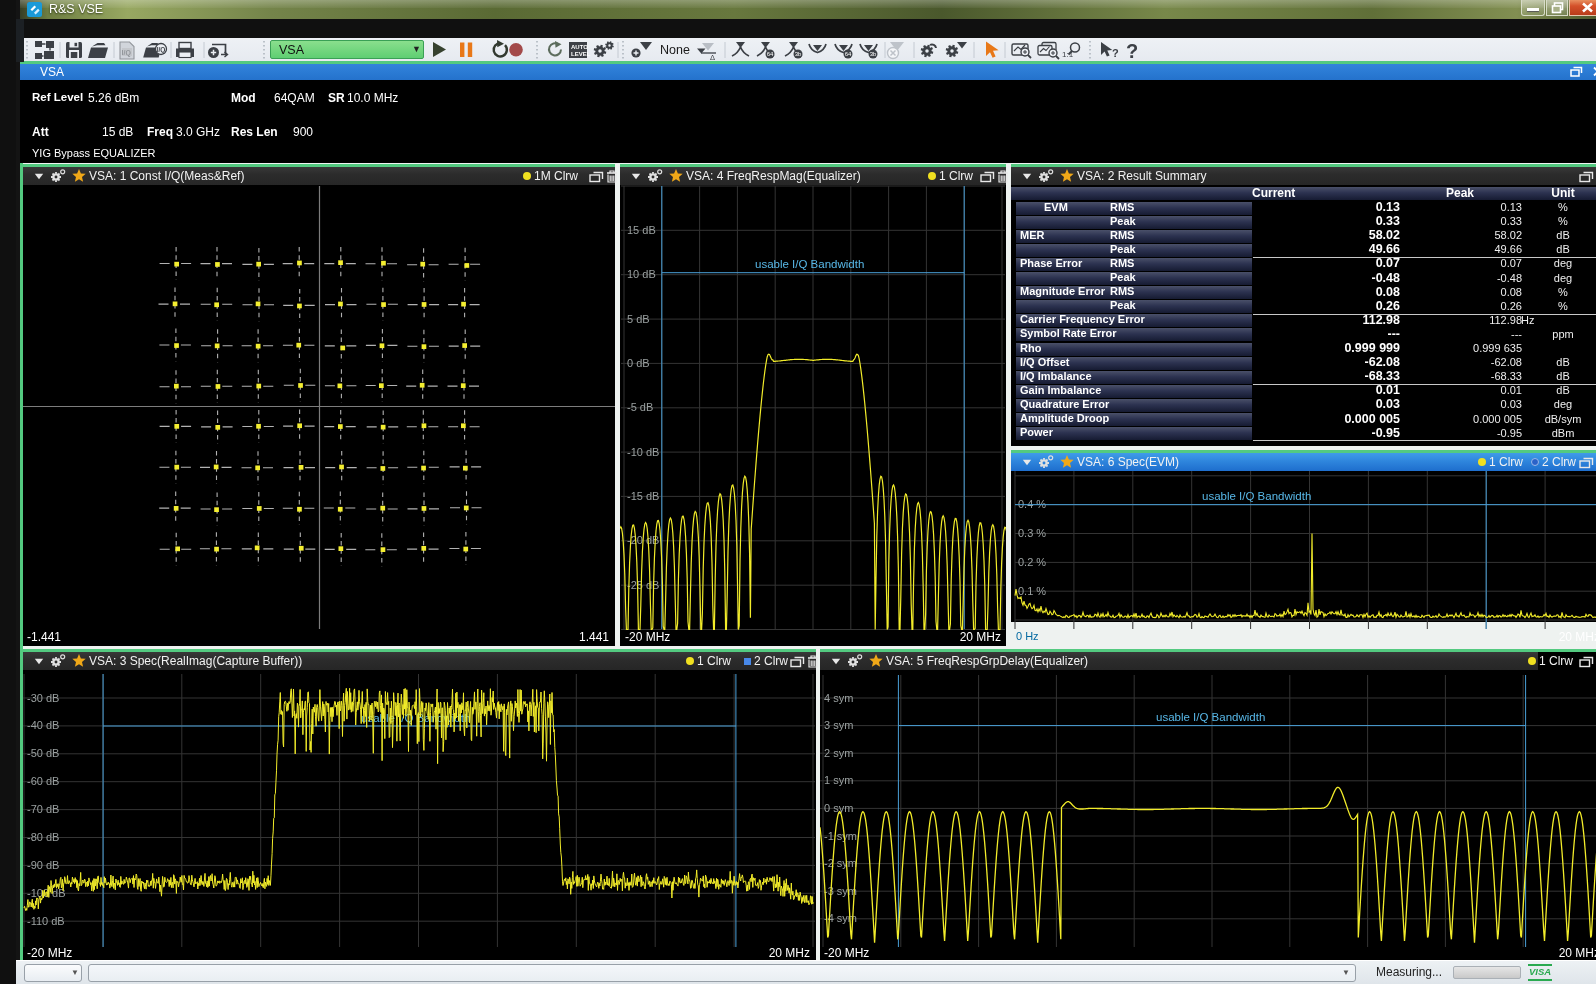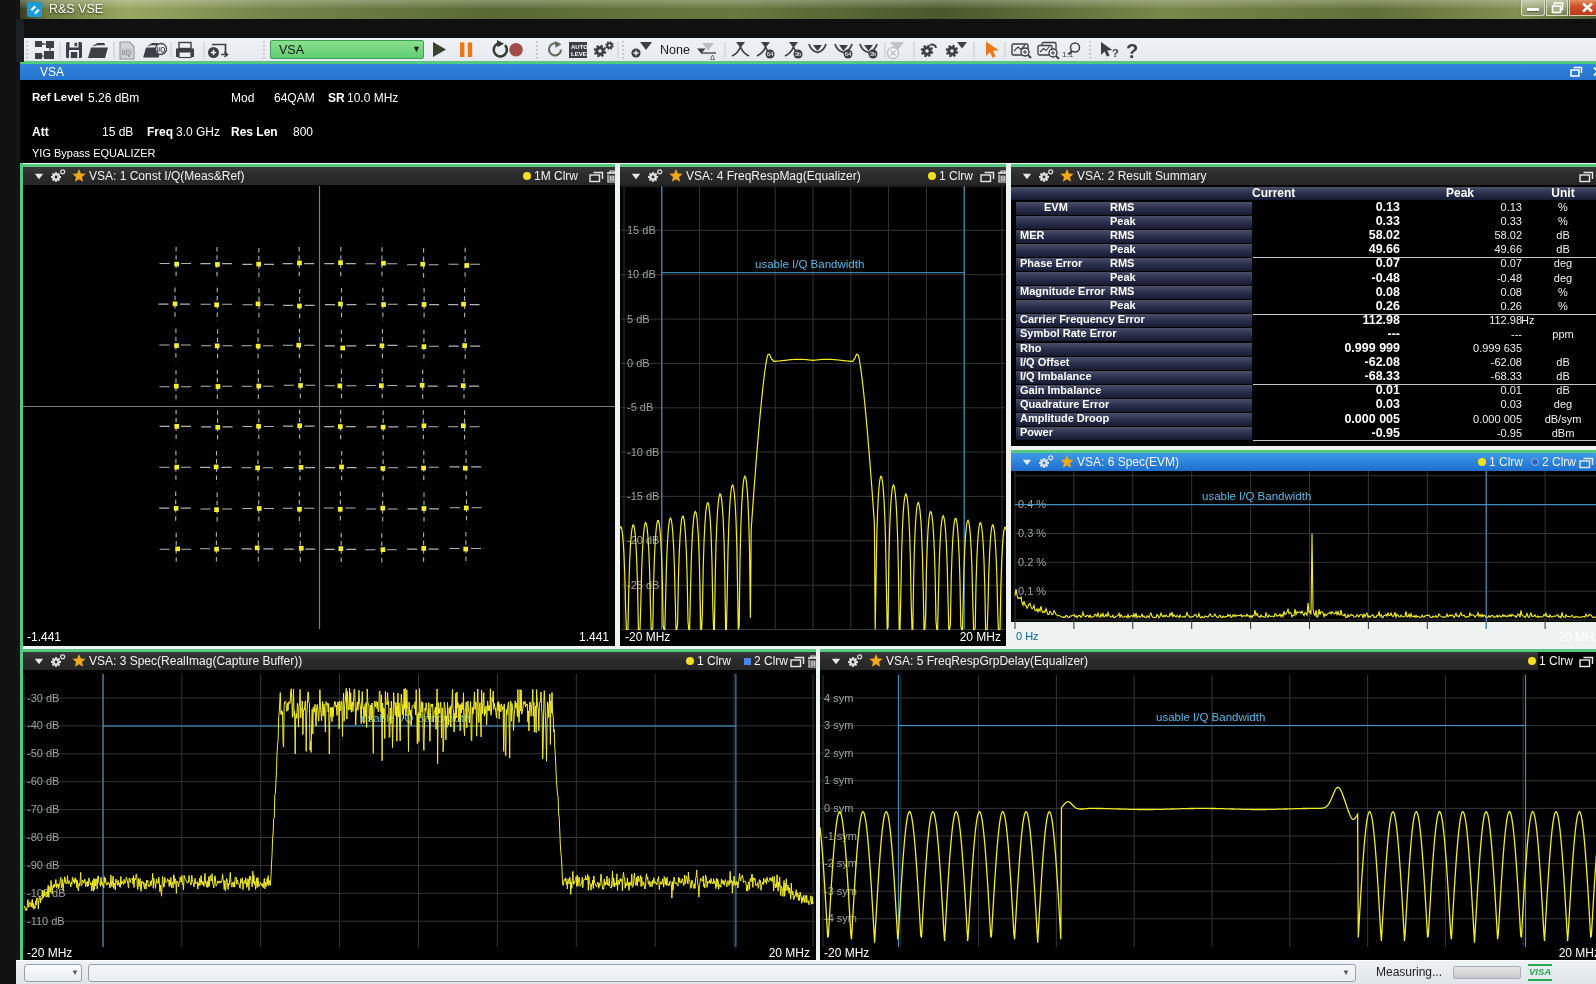--- a/index.html
+++ b/index.html
@@ -205,30 +205,30 @@
  <span class="abs" style="left:24px;top:1px;font-size:12px;color:#fff;">VSA</span>
  <svg width="40" height="16" class="abs" style="left:1552px;top:0">
   <path d="M5.5 3.5 h8 v5.5 M3 6 h8 v6 h-8 z" fill="none" stroke="#fff" stroke-width="1.5"></path>
   <path d="M26 3.5 l8 8 M34 3.5 l-8 8" stroke="#fff" stroke-width="1.8"></path>
  </svg>
 </div>
 
 <div class="abs" style="left:0;top:80px;width:1596px;height:83px;background:#000;color:#fff;font-size:12px;">
  <span class="abs" style="left:16px;top:11px;font-weight:bold;font-size:11.5px;">Ref Level</span>
       <span class="abs" style="left:72px;top:11px;">5.26 dBm</span>
- <span class="abs" style="left:215px;top:11px;font-weight:normal;">Mod</span>
+ <span class="abs" style="left:215px;top:11px;font-weight:bold;">Mod</span>
       <span class="abs" style="left:258px;top:11px;">64QAM</span>
  <span class="abs" style="left:312px;top:11px;font-weight:bold;">SR</span>
       <span class="abs" style="left:331px;top:11px;">10.0 MHz</span>
  <span class="abs" style="left:16px;top:45px;font-weight:bold;">Att</span>
       <span class="abs" style="left:86px;top:45px;">15 dB</span>
  <span class="abs" style="left:131px;top:45px;font-weight:bold;">Freq</span>
       <span class="abs" style="left:160px;top:45px;">3.0 GHz</span>
  <span class="abs" style="left:215px;top:45px;font-weight:bold;">Res Len</span>
-      <span class="abs" style="left:277px;top:45px;">800</span>
+      <span class="abs" style="left:277px;top:45px;">900</span>
  <span class="abs" style="left:16px;top:67px;font-size:11px;">YIG Bypass EQUALIZER</span>
 </div>
 
 <div class="abs" style="left:0;top:163px;width:1596px;height:797px;background:#eef2f0;"></div>
 <div class="abs" style="left:0;top:0;width:4px;height:984px;background:#141414;"></div>
 <div class="abs" style="left:0;top:19px;width:8px;height:43px;background:#1c2024;"></div>
 <div class="abs" style="left:1590px;top:19px;width:6px;height:43px;background:#4a5054;"></div>
 <div class="abs" style="left:4px;top:163px;width:3px;height:797px;background:#53ca80;"></div>
 <div class="abs" style="left:1593px;top:64px;width:3px;height:920px;background:#9aa2a8;"></div>
 

